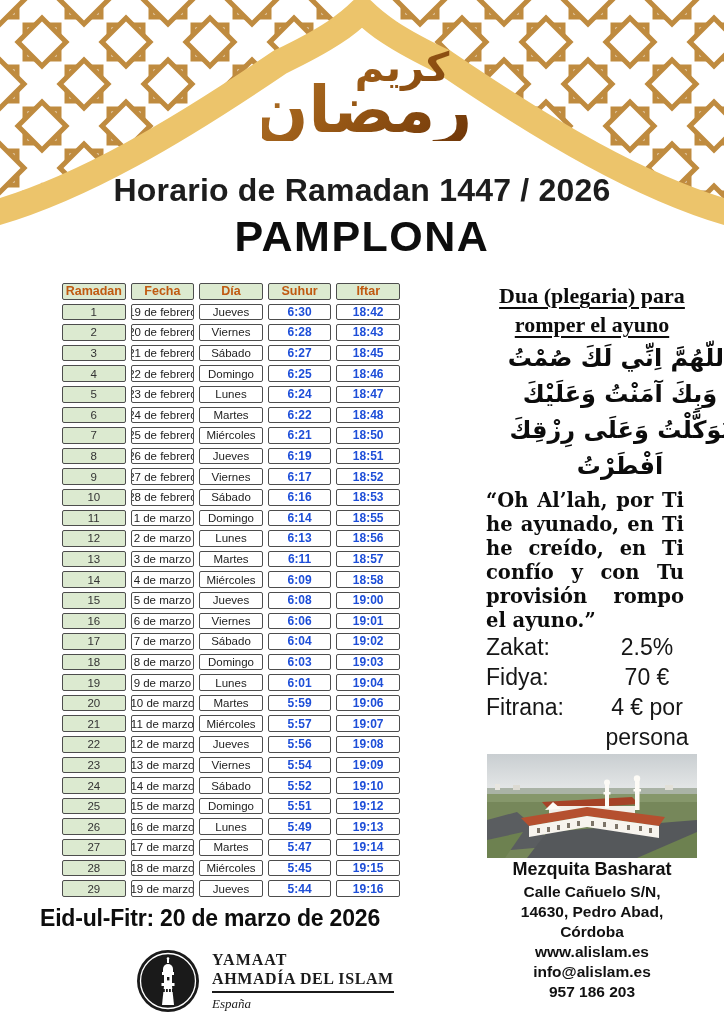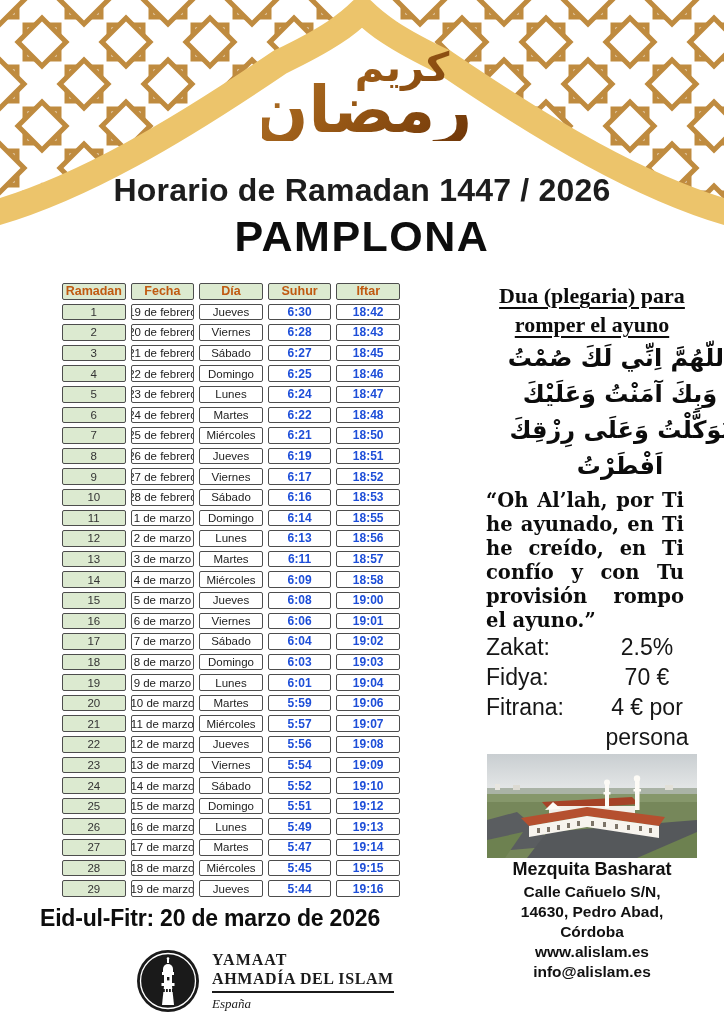--- a/index.html
+++ b/index.html
@@ -336,20 +336,21 @@
 
   <div class="contact">
     <div class="cname">Mezquita Basharat</div>
     <div>
         <div class="cline">Calle Cañuelo S/N,</div>
         <div class="cline">14630, Pedro Abad,</div>
         <div class="cline">Córdoba</div>
       </div>
     <div class="cline">www.alislam.es</div>
     <div class="cline">info@alislam.es</div>
+    <div class="cline">957 186 203</div>
   </div>
 
   <div class="eid">Eid-ul-Fitr: 20 de marzo de 2026</div>
 
   <div class="orglogo">
     <svg class="emblem" viewBox="0 0 64 64">
       <circle cx="32" cy="32" r="31" fill="#1a1a1a"></circle>
       <circle cx="32" cy="32" r="27.5" fill="none" stroke="#ffffff" stroke-width="1.3"></circle>
       <g fill="#ffffff">
         <rect x="31" y="10" width="2" height="4"></rect>

